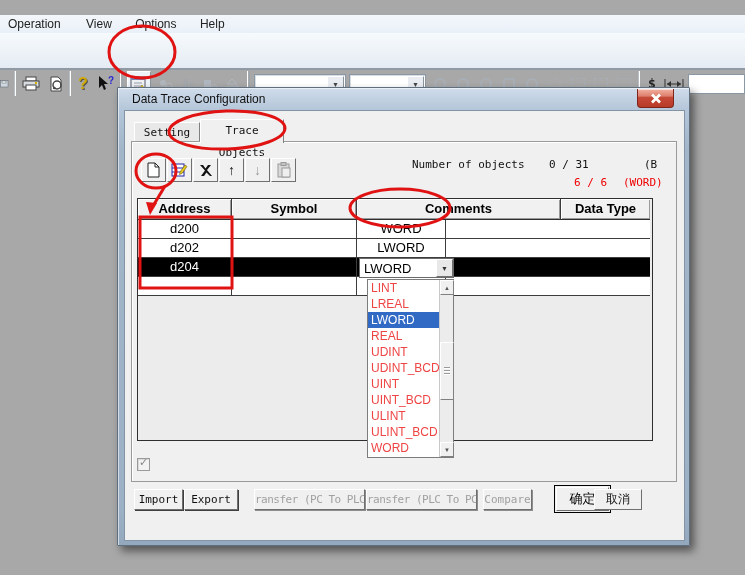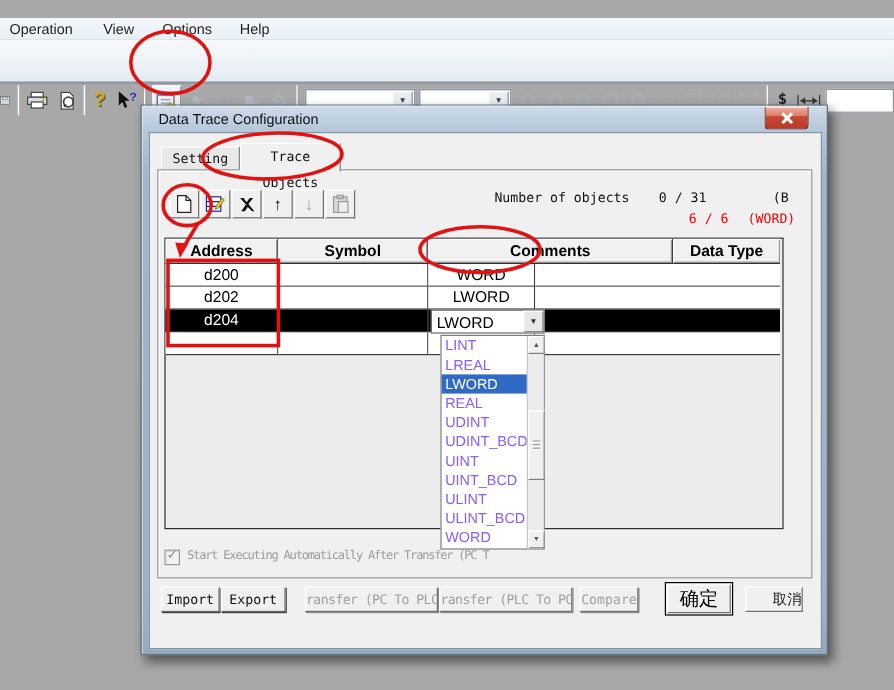--- a/index.html
+++ b/index.html
@@ -79,21 +79,21 @@
   .editor { position:absolute; left:234px; top:147px; width:95px; height:20px; background:#fff;
     border:1px solid #6a6a6a; z-index:4; font-size:13px; }
   .editor .val { position:absolute; left:4px; top:1px; line-height:17px; color:#000; }
   .editor .cbtn { position:absolute; right:0; top:0; width:17px; height:18px; background:#e8e8e8;
     border:1px solid; border-color:#fff #707070 #707070 #fff; font-size:7px; color:#333;
     display:flex; align-items:center; justify-content:center; }
 
   
   .ddlist { position:absolute; left:242px; top:168px; width:87px; height:179px; background:#fff;
     border:1px solid #7c7c7c; z-index:6; }
-  .dditem { height:16px; line-height:16px; font-size:12px; padding-left:3px; color:#8b5cf6;
+  .dditem { height:16px; line-height:16px; font-size:12px; padding-left:3px; color:#ef4444;
     white-space:nowrap; overflow:hidden; width:72px; }
   .dditem.hl { background:#316ac5; color:#fff; }
   .ddscroll { position:absolute; right:0; top:0; width:14px; height:177px; background:#ececec; border-left:1px solid #c8c8c8; }
   .sbtn { position:absolute; left:0; width:14px; height:15px; background:#f0f0f0;
     border:1px solid; border-color:#fff #808080 #808080 #fff; font-size:6px; color:#555;
     display:flex; align-items:center; justify-content:center; }
   .sthumb { position:absolute; left:0; top:62px; width:14px; height:58px; background:#f0f0f0;
     border:1px solid; border-color:#fff #808080 #808080 #fff; }
   .sthumb i { display:block; height:1px; background:#9a9a9a; margin:2px 3px 0 3px; box-shadow:0 1px 0 #fff; }
   .sthumb i:first-child { margin-top:24px; }
@@ -106,21 +106,21 @@
     font-size:10px; letter-spacing:-1px; color:#9b9b9b; z-index:2; white-space:nowrap; }
   .btn { position:absolute; top:378px; height:21px; background:#f0f0f0;
     border:1px solid; border-color:#fff #6f6f6f #6f6f6f #fff; box-shadow:1px 1px 0 #3f3f3f;
     font-family:"DejaVu Sans Mono", monospace; font-size:11px; color:#111; text-align:center;
     line-height:19px; overflow:hidden; white-space:nowrap; z-index:2; }
   .btn.dis { color:#a0a0a0; box-shadow:1px 1px 0 #8d8d8d; }
   .okring { position:absolute; left:429px; top:374px; width:57px; height:28px; border:1px solid #000;
     background:#f0f0f0; z-index:2; }
   .okring .inner { position:absolute; left:1px; top:1px; width:53px; height:24px;
     border:1px solid; border-color:#fff #6f6f6f #6f6f6f #fff;
-    font-size:16px; text-align:center; line-height:22px; color:#000; }
+    font-size:13px; text-align:center; line-height:22px; color:#000; }
   .cjk { font-family:"DejaVu Sans", sans-serif; }
 
   
   .anno { position:absolute; left:0; top:0; width:745px; height:575px; z-index:9; pointer-events:none; }
 
   .mag { width:12px; height:12px; border:2px solid #a8aeb5; border-radius:50%; position:relative; }
   .mag:after { content:""; position:absolute; left:-5px; bottom:-3px; width:7px; height:2px; background:#a8aeb5; transform:rotate(35deg); }
   .dash { width:14px; height:12px; border:1px dashed #a8aeb5; }
 </style>
 </head>
@@ -364,31 +364,30 @@
               <i></i>
               <i></i>
             </div>
           <div class="sbtn" style="bottom:0;">▼</div>
         </div>
       </div>
 
       <div class="chk">
         <span>✓</span>
       </div>
-      <div class="chk-label">Start Executing Automatically After Transfer (PC T</div>
 
       <div class="btn" style="left:9px;width:49px;">Import</div>
       <div class="btn" style="left:59px;width:54px;">Export</div>
       <div class="btn dis" style="left:129px;width:111px;letter-spacing:-0.5px;">ransfer (PC To PLC</div>
       <div class="btn dis" style="left:241px;width:111px;letter-spacing:-0.5px;">ransfer (PLC To PC</div>
       <div class="btn dis" style="left:358px;width:49px;">Compare</div>
       <div class="okring">
         <div class="inner cjk">确定</div>
       </div>
-      <div class="btn cjk" style="left:496px;width:48px;font-size:12px;box-shadow:none;text-align:right;">取消</div>
+      <div class="btn cjk" style="left:469px;width:48px;font-size:12px;box-shadow:none;">取消</div>
 
     </div>
   </div>
 
   <svg class="anno" viewBox="0 0 745 575">
     <ellipse cx="142" cy="52" rx="33" ry="26" fill="none" stroke="#e01212" stroke-width="3"></ellipse>
     <ellipse cx="227" cy="130" rx="58" ry="19" fill="none" stroke="#e01212" stroke-width="3" transform="rotate(-2 227 130)"></ellipse>
     <ellipse cx="156" cy="171" rx="20" ry="17" fill="none" stroke="#e01212" stroke-width="3"></ellipse>
     <ellipse cx="400" cy="208" rx="50" ry="19" fill="none" stroke="#e01212" stroke-width="3"></ellipse>
     <rect x="140" y="217" width="92" height="71" fill="none" stroke="#e01212" stroke-width="3"></rect>

